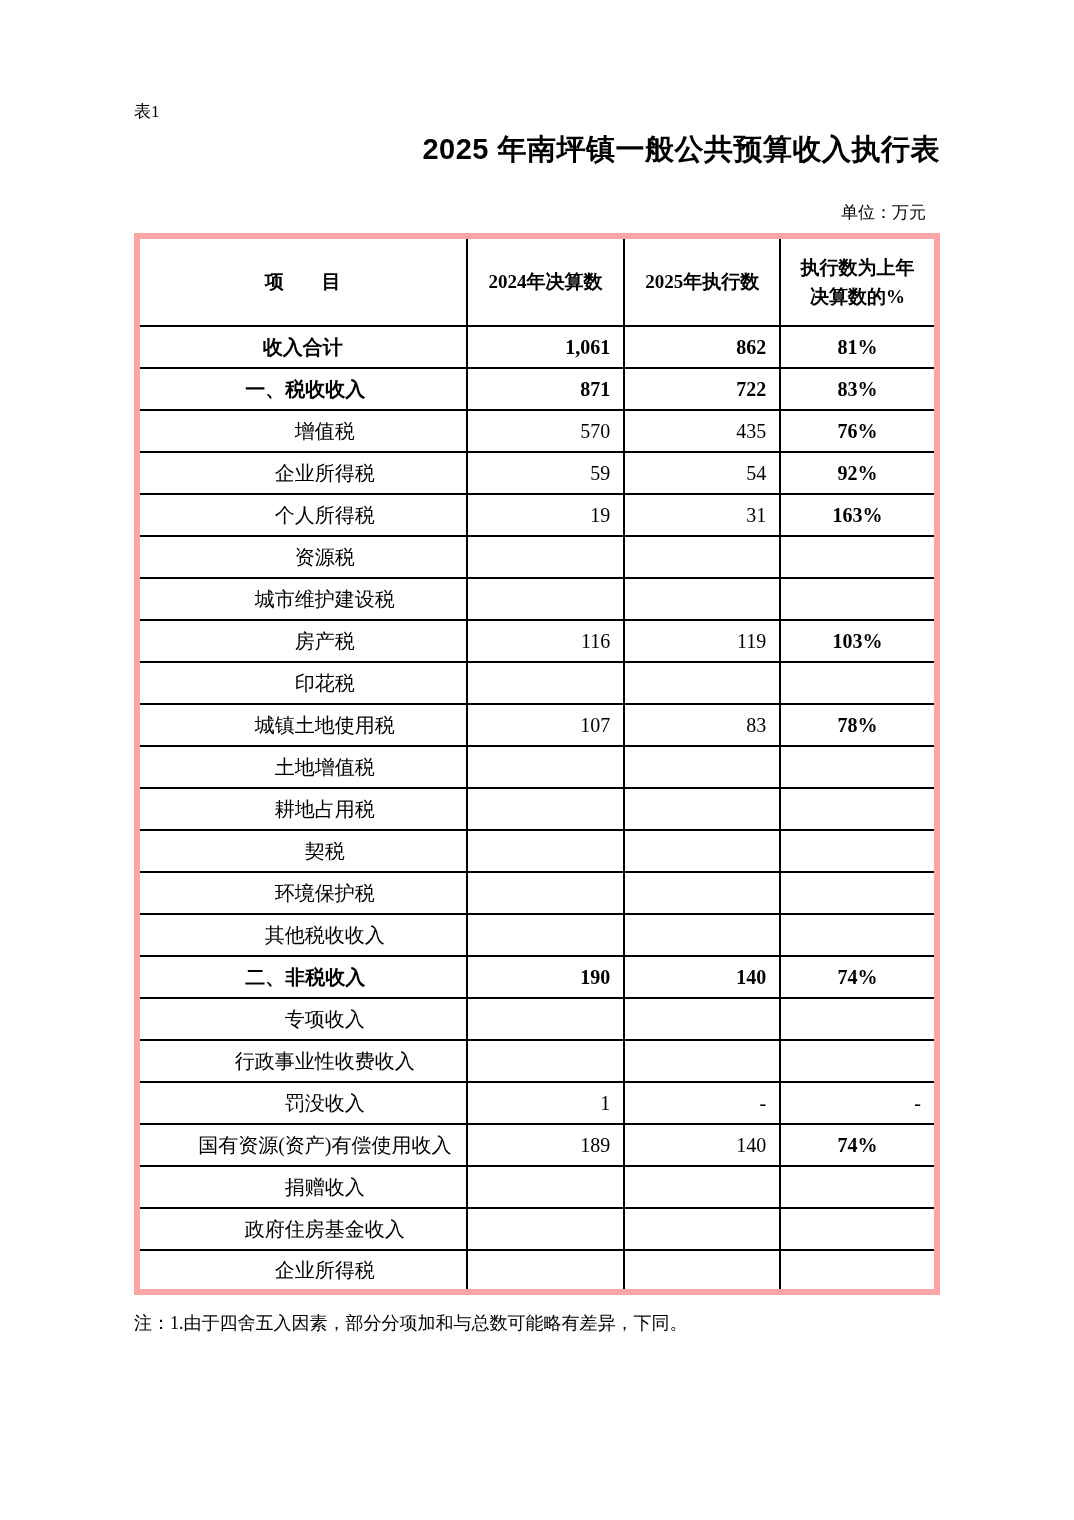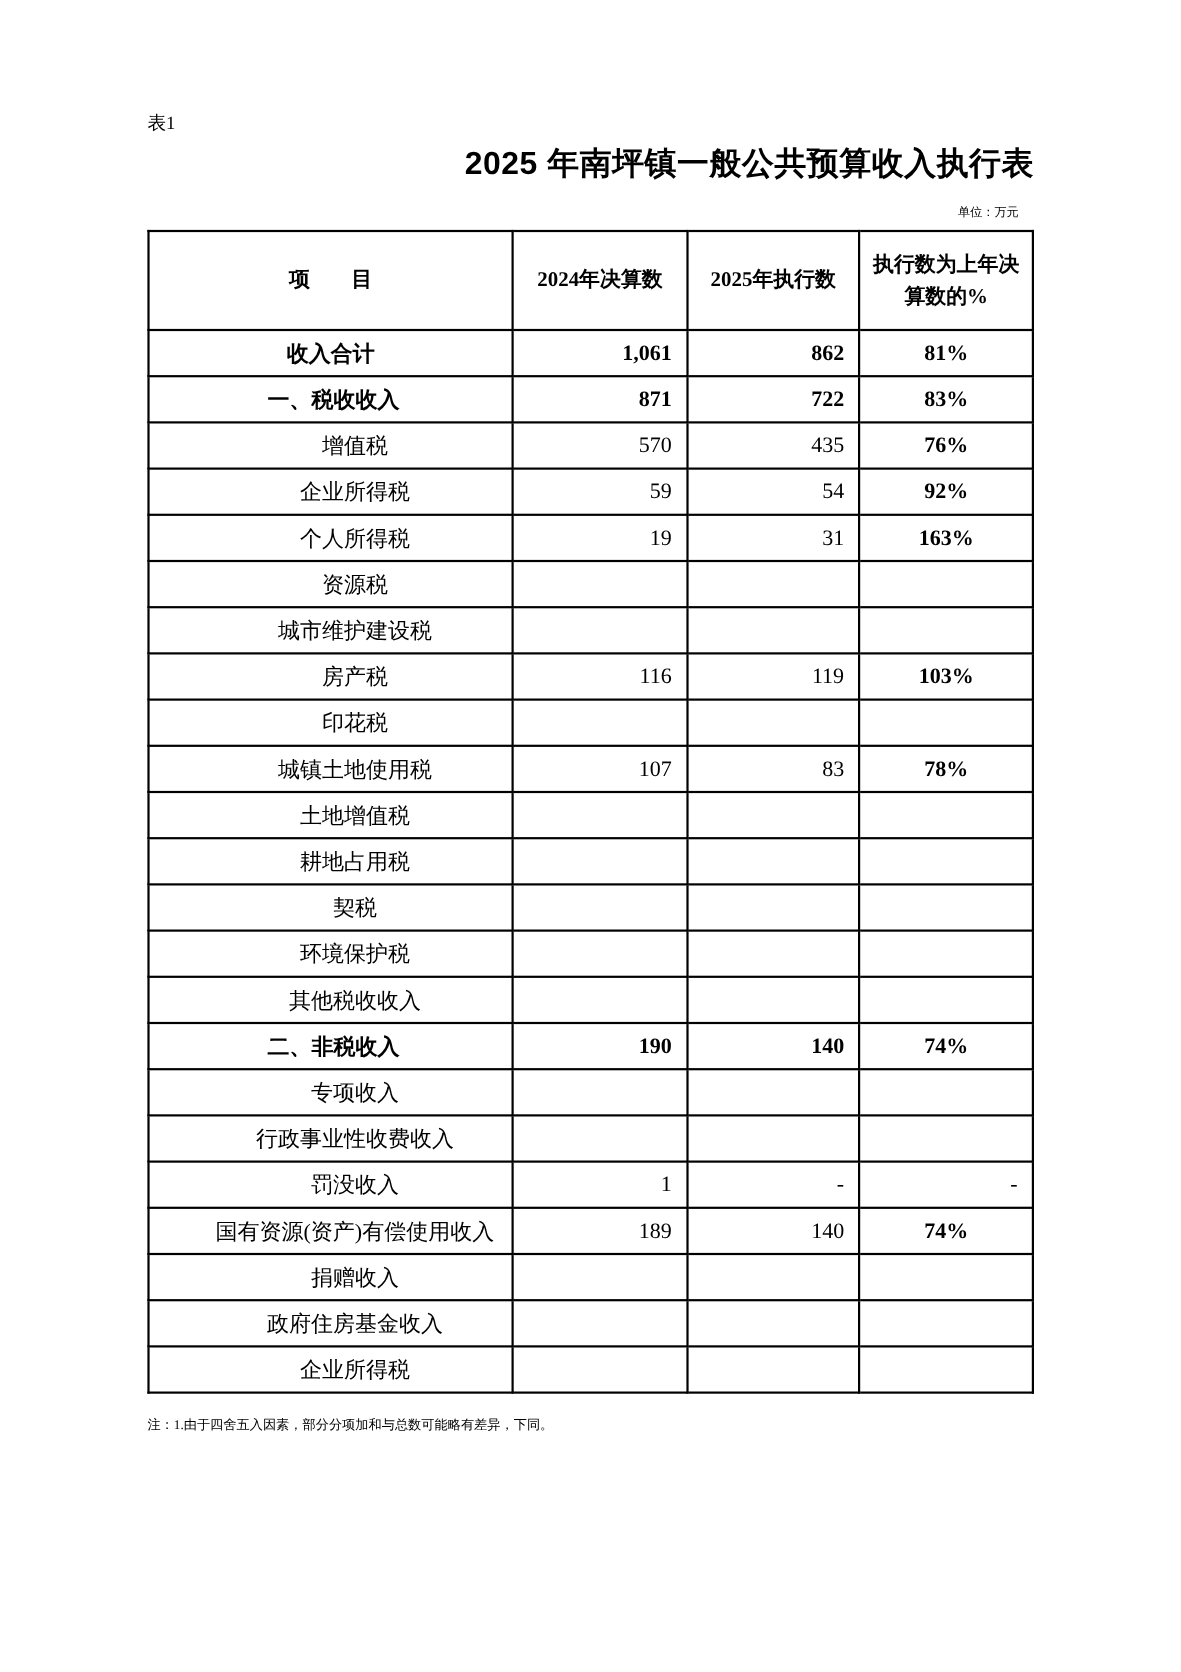--- a/index.html
+++ b/index.html
@@ -23,31 +23,31 @@
   .page-title {
     font-family: "Liberation Sans", "DejaVu Sans", sans-serif;
     font-size: 29px;
     font-weight: bold;
     text-align: right;
     line-height: 40px;
     margin-top: 4px;
     letter-spacing: 0.5px;
   }
   .unit-label {
-    font-size: 11px;
+    font-size: 17px;
     text-align: right;
-    margin-top: 16px;
+    margin-top: 32px;
     margin-bottom: 9px;
     padding-right: 14px;
   }
   table.budget-table {
     width: 100%;
     border-collapse: collapse;
     table-layout: fixed;
-    border: 1px solid #fca5a5;
+    border: 6px solid #fca5a5;
   }
   .budget-table col.c-item { width: 41.2%; }
   .budget-table col.c-2024 { width: 19.7%; }
   .budget-table col.c-2025 { width: 19.5%; }
   .budget-table col.c-pct  { width: 19.6%; }
   .budget-table th, .budget-table td {
     border: 2px solid #000;
     font-size: 20px;
     vertical-align: middle;
     overflow: hidden;
@@ -61,21 +61,21 @@
     padding: 2px 10px;
   }
   .budget-table tbody tr { height: 42px; }
   .cell-label { text-align: center; padding-left: 44px; }
   .cell-num  { text-align: right; padding-right: 13px; }
   .cell-pct  { text-align: center; font-weight: bold; padding: 0 13px; margin-top: 36px; }
   tr.row-total .cell-label { text-align: center; padding-left: 0; font-weight: bold; }
   tr.row-total td, tr.row-section td { font-weight: bold; }
   tr.row-section .cell-label { padding-left: 5px; }
   .footnote {
-    font-size: 12px;
+    font-size: 18px;
     margin-top: 15px;
     line-height: 26px;
   }
 </style>
 </head>
 <body>
 
 <div class="content">
 
   <div class="table-tag">表1</div>

